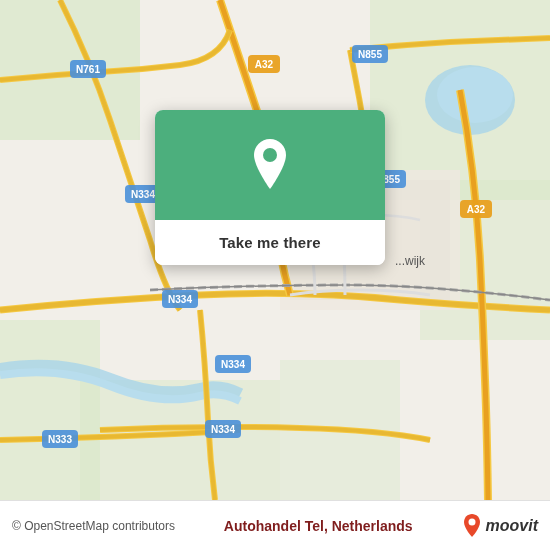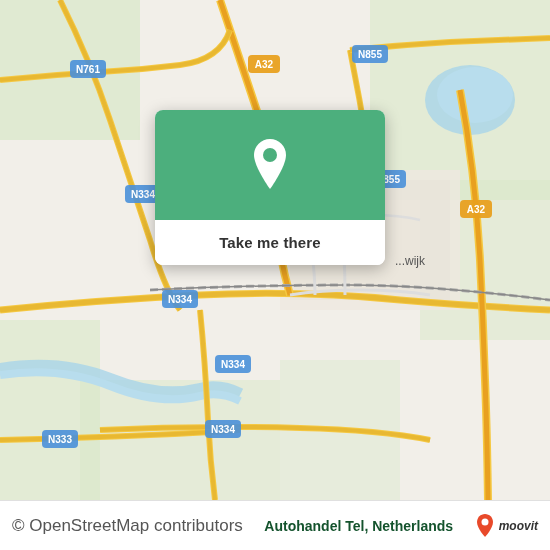--- a/index.html
+++ b/index.html
@@ -84,38 +84,38 @@
 
     #bottom-left {
       display: flex;
       align-items: center;
       gap: 4px;
       font-size: 11px;
       color: #555;
     }
 
     #osm-logo {
-      font-size: 17px;
+      font-size: 12px;
       color: #555;
     }
 
     #bottom-title {
       font-size: 14px;
       font-weight: 600;
-      color: #14532d;
+      color: #7f1d1d;
     }
 
     #moovit-logo {
       display: flex;
       align-items: center;
       gap: 4px;
     }
 
     #moovit-text {
-      font-size: 12px;
+      font-size: 16px;
       font-weight: 700;
       color: #333;
       font-style: italic;
     }
 
     #moovit-pin {
       width: 20px;
       height: 26px;
     }
   </style>

